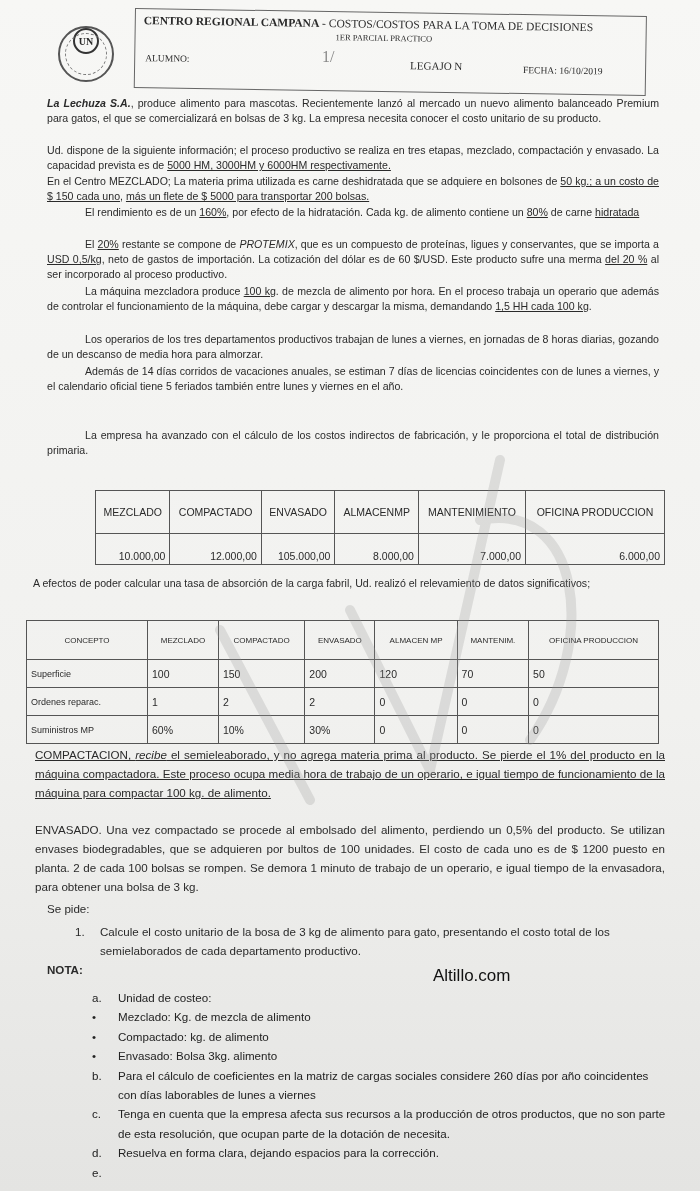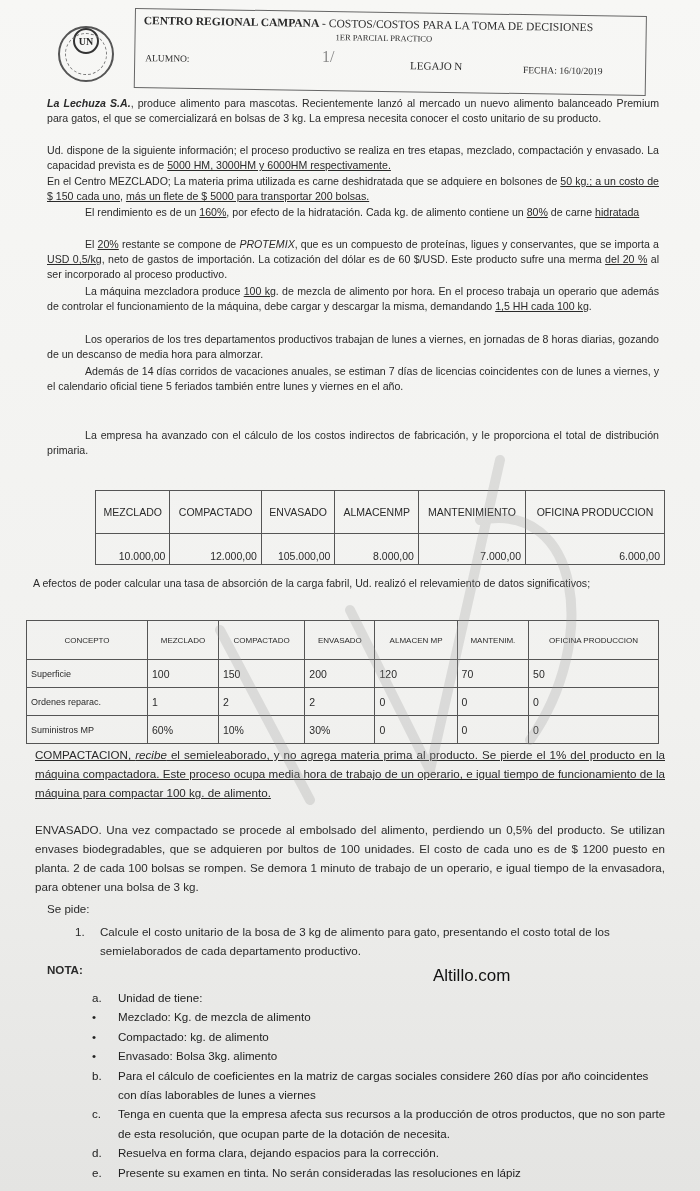--- a/index.html
+++ b/index.html
@@ -168,28 +168,28 @@
 
   <div class="sepide">Se pide:</div>
   <div class="item1">
     <span class="n">1.</span>
     <span class="t">Calcule el costo unitario de la bosa de 3 kg de alimento para gato, presentando el costo total de los semielaborados de cada departamento productivo.</span>
   </div>
 
   <div class="nota">NOTA:</div>
   <div class="altillo">Altillo.com</div>
   <div class="notes">
-    <div class="row"><span class="mk">a.</span><span>Unidad de tiene:</span></div>
+    <div class="row"><span class="mk">a.</span><span>Unidad de costeo:</span></div>
     <div class="row"><span class="mk">•</span><span>Mezclado:  Kg. de mezcla de alimento</span></div>
     <div class="row"><span class="mk">•</span><span>Compactado: kg. de alimento</span></div>
     <div class="row"><span class="mk">•</span><span>Envasado: Bolsa 3kg. alimento</span></div>
     <div class="row"><span class="mk">b.</span><span>Para el cálculo de coeficientes en la matriz de cargas sociales considere 260 días por año coincidentes con días laborables de lunes a viernes</span></div>
     <div class="row"><span class="mk">c.</span><span>Tenga en cuenta que la empresa afecta sus recursos a la producción de otros productos, que no son parte de esta resolución, que ocupan parte de la dotación de necesita.</span></div>
     <div class="row"><span class="mk">d.</span><span>Resuelva en forma clara, dejando espacios para la corrección.</span></div>
-    <div class="row"><span class="mk">e.</span><span>Presente su examen en tinta.  No serán consideradas las resoluciones en lápiz</span></div>
+    <div class="row"><span class="mk">e.</span></div>
   </div>
 
   <svg class="watermark" viewBox="0 0 420 380">
     <g fill="none" stroke="#999" stroke-width="10" stroke-linecap="round">
       <path d="M20 190 L110 360"></path>
       <path d="M150 170 L230 330"></path>
       <path d="M230 330 L300 20"></path>
       <path d="M280 80 C380 60 400 200 330 300"></path>
     </g>
   </svg>

